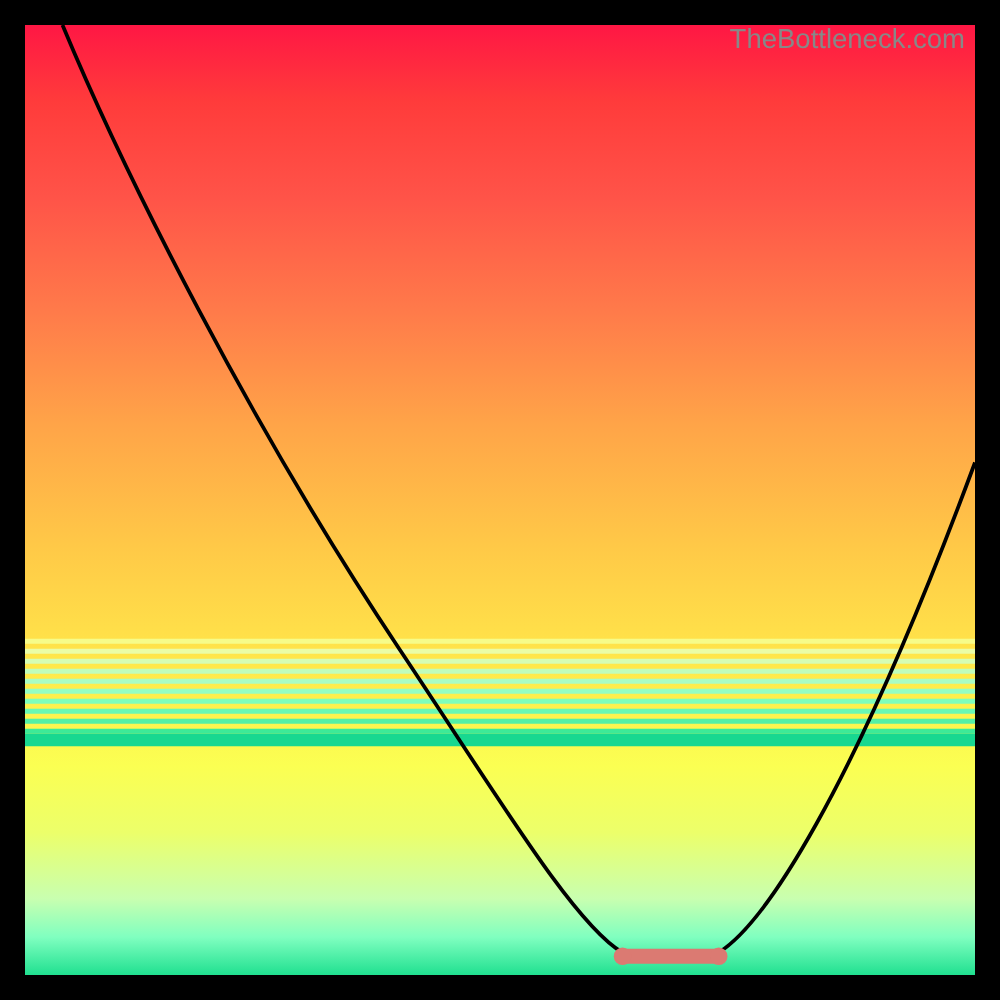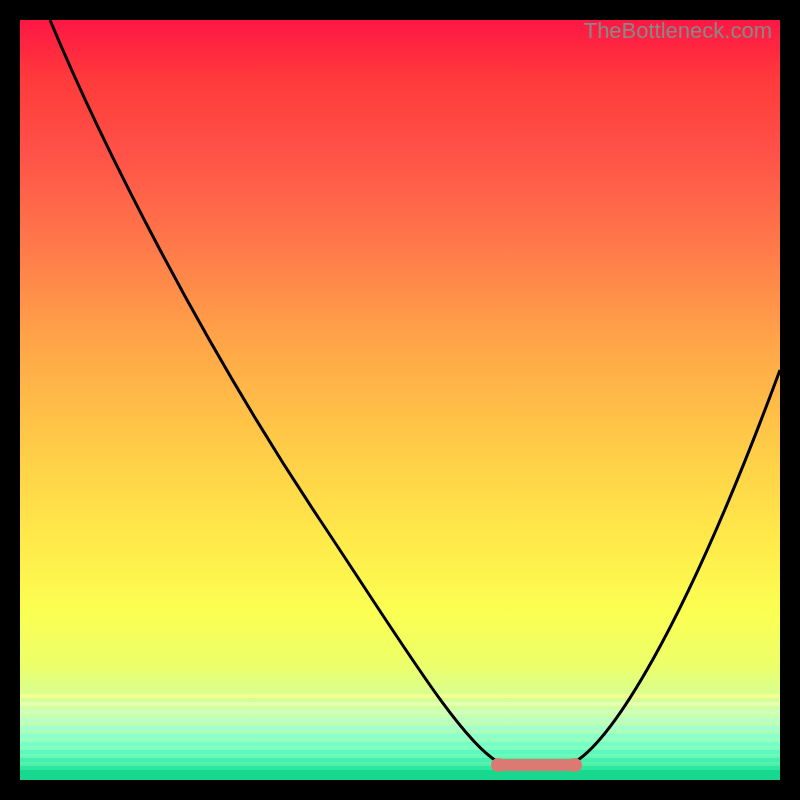--- a/index.html
+++ b/index.html
@@ -9,21 +9,21 @@
     height: 800px;
     background: #000;
     font-family: Arial, sans-serif;
     position: relative;
   }
   .chart-container {
     position: absolute;
     left: 20px;
     top: 20px;
     width: 760px;
-    height: 760px;
+    height: 577px;
     background: #0f172a;
   }
   .plot-area {
     position: absolute;
     left: 0;
     top: 0;
     width: 760px;
     height: 760px;
     background: linear-gradient(180deg,
       #ff1744 0%,

